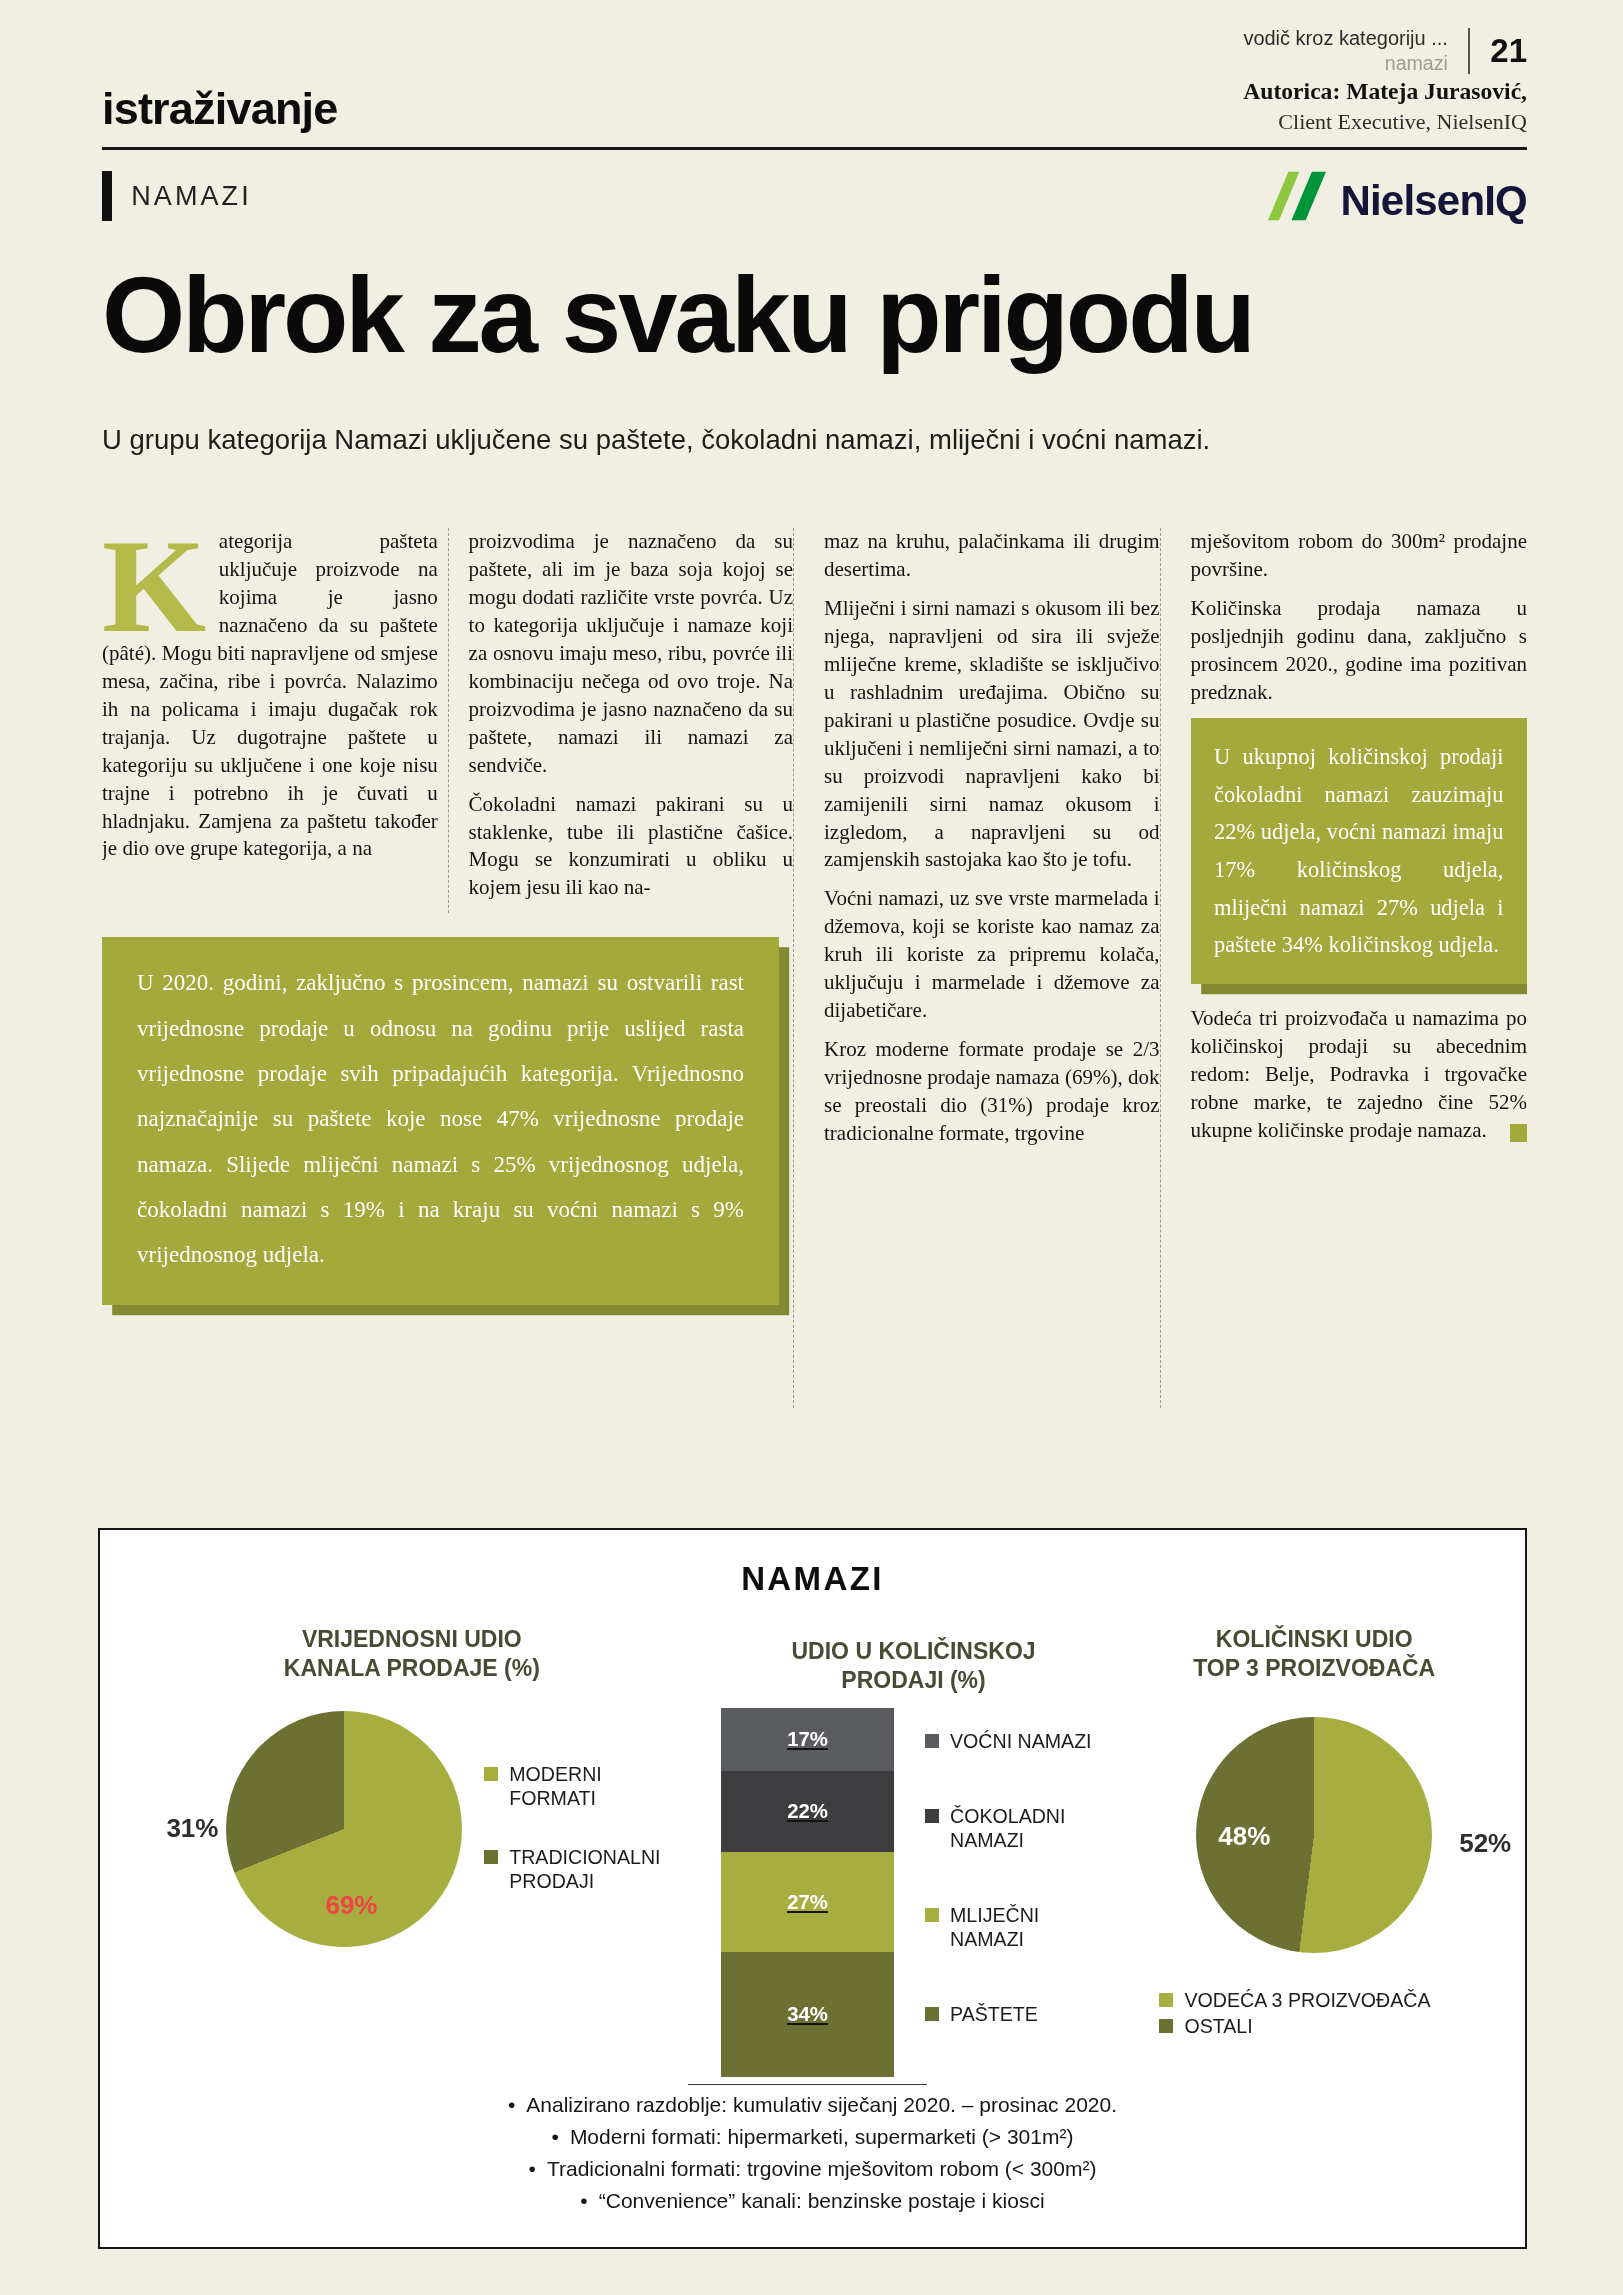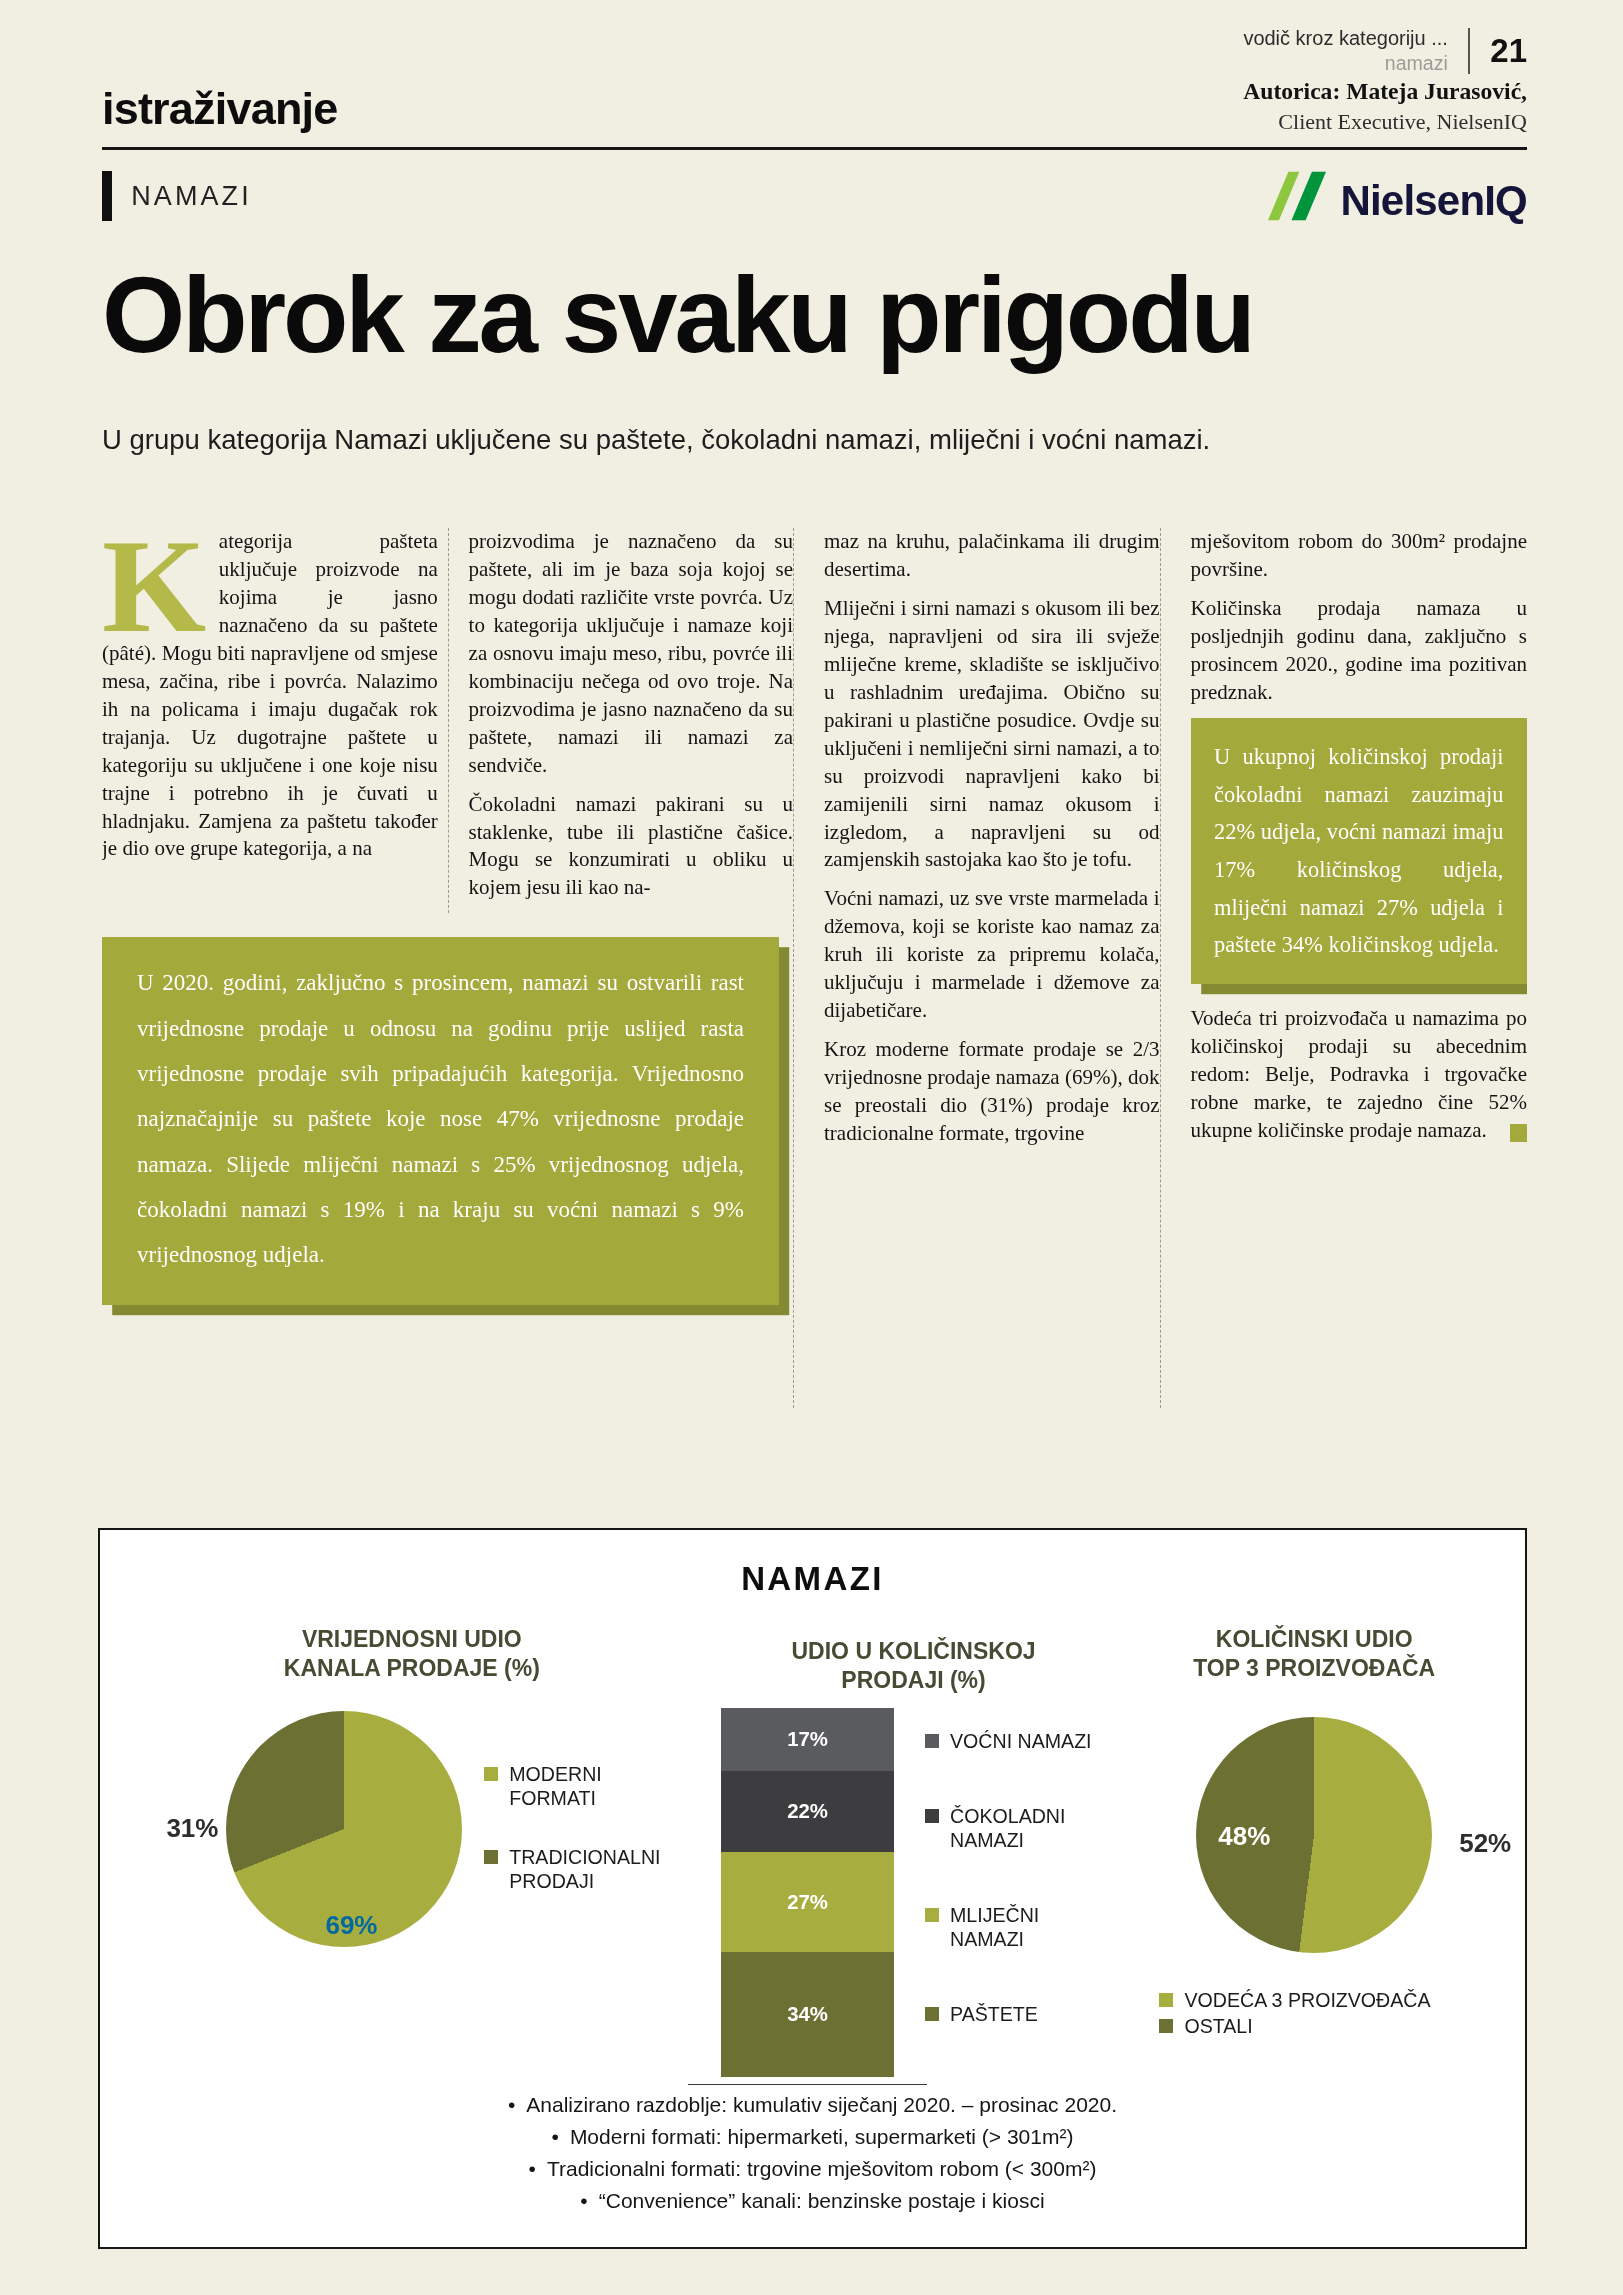--- a/index.html
+++ b/index.html
@@ -66,29 +66,29 @@
   .cs-title { text-align:center; font-size:23px; font-weight:700; color:#474b33; line-height:1.28; margin-bottom:6.3px; }
 
   .pie { border-radius:50%; }
   .pie-holder { position:relative; }
   .pct-out, .pct-in { font-size:26px; font-weight:700; color:#2e2e2e; }
   .pct-in { position:absolute; }
 
   
   .c1-row { display:flex; align-items:center; justify-content:center; gap:7.9px; margin-top:27px; }
   .pie1 { width:236px; height:236px; }
-  .pi1 { left:42%; bottom:6px; color:#0369a1;text-align:center; }
+  .pi1 { left:42%; bottom:26px; color:#ef4444;text-align:center; }
   .legend { display:flex; flex-direction:column; }
   .litem { display:flex; align-items:flex-start; gap:11px; font-size:19.6px; line-height:1.22; color:#1c1c1c; }
   .swatch { width:14px; height:14px; margin-top:3.9px; flex:none; }
   .legend1 { width:173px; gap:35px; margin-left:14px; }
 
   
   .c2-row { display:flex; justify-content:center; gap:31px; margin-top:12.6px; }
-  .barwrap { width:173px; }
+  .barwrap { width:173px;text-decoration:underline; }
   .bar { height:369px; display:flex; flex-direction:column; }
   .barseg { display:flex; align-items:center; justify-content:center; color:#fff; font-size:20.4px; font-weight:700; }
   .baseline { height:1.6px; background:#3a3a3a; margin:6.3px -33px 0; }
   .legend2 { width:181px; height:369px; justify-content:space-between; padding:22px 0 50px; }
 
   
   .cs3 { display:flex; flex-direction:column; align-items:center; }
   .c3-row { margin-top:27px; }
   .ph3 { width:236px; }
   .pie3 { width:236px; height:236px; }

